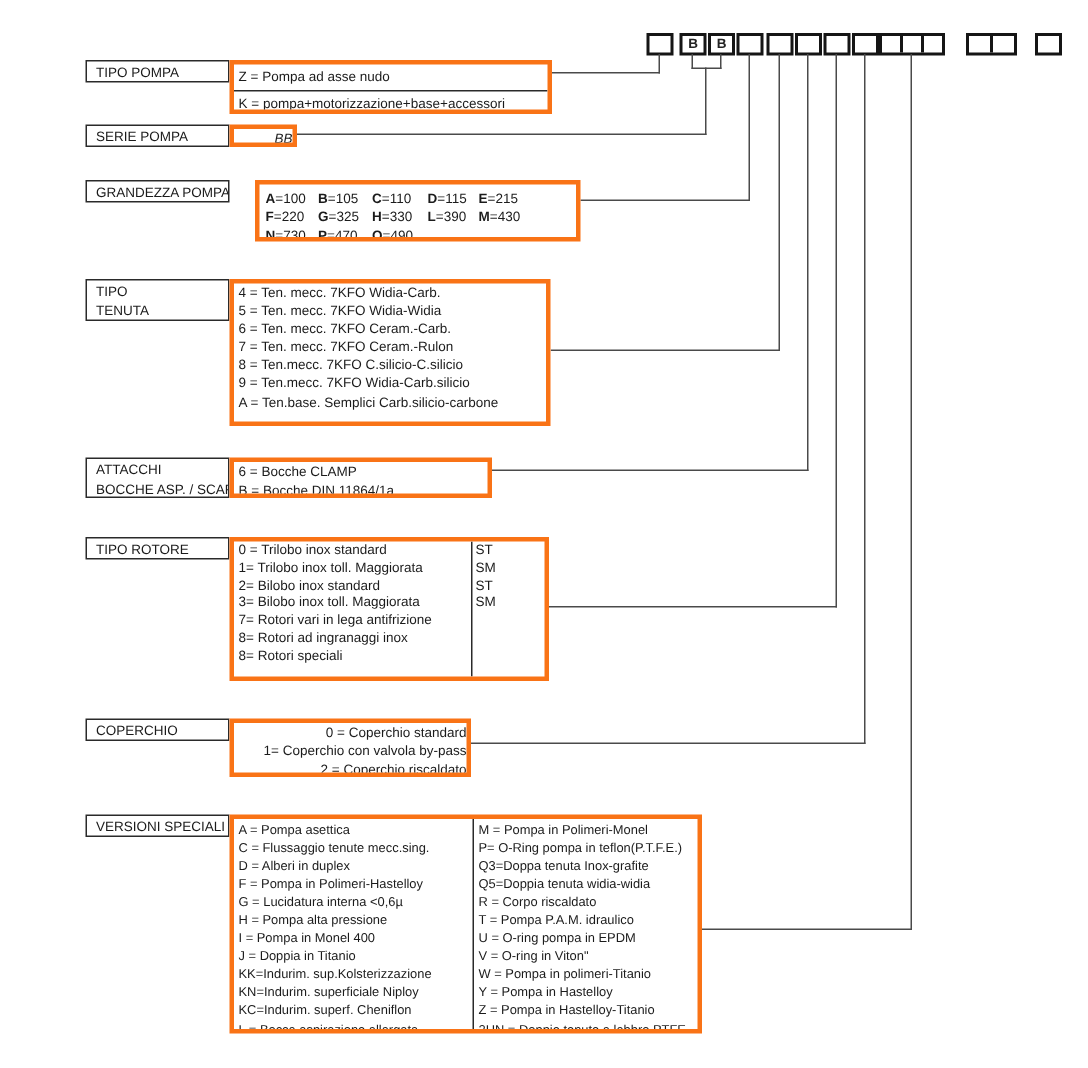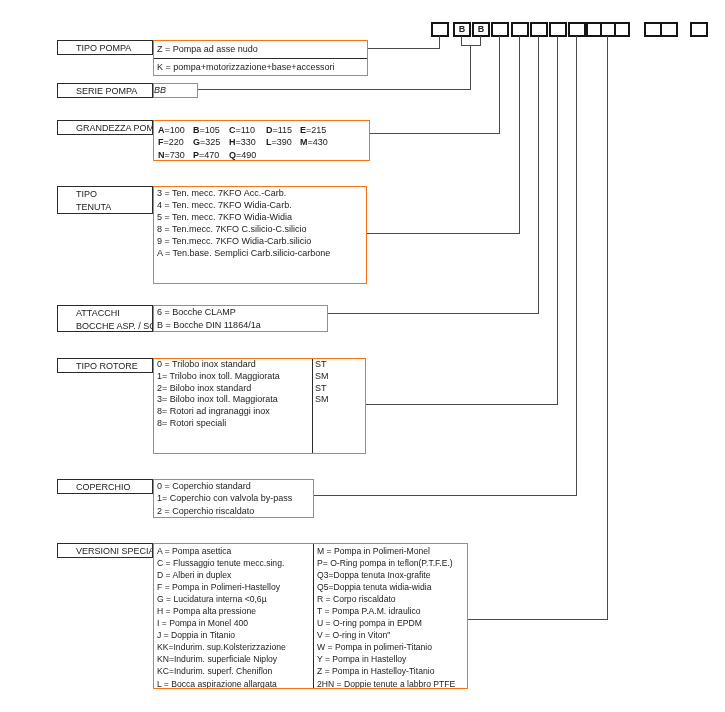--- a/index.html
+++ b/index.html
@@ -20,49 +20,49 @@
   .cgroup .cell{
     flex:1;box-sizing:border-box;font-size:9px;line-height:11px;text-align:center;
   }
   .cgroup .cell + .cell{border-left:2px solid #151515;}
   
   .ln{position:absolute;background:#4a4a4a;}
   
   .lblbox{
     position:absolute;left:57px;width:96px;box-sizing:border-box;
     border:1px solid #2a2a2a;background:#fff;font-size:9px;line-height:12.5px;
-    padding:1px 0 0 18px;white-space:nowrap;overflow:hidden;
+    padding:1px 0 0 6px;white-space:nowrap;overflow:hidden;
   }
   .optbox{
     position:absolute;left:153px;box-sizing:border-box;
-    border:1px solid #f97316;background:#fff;font-size:9px;overflow:hidden;
+    border:3px solid #f97316;background:#fff;font-size:9px;overflow:hidden;
   }
   .row{white-space:nowrap;overflow:hidden;padding-left:3px;}
   
   #opt-tipo-pompa .row{line-height:17px;height:17px;}
   #opt-tipo-pompa .row:first-child{border-bottom:1px solid #2a2a2a;}
   
-  #opt-serie-pompa{text-align:left;font-size:9px;line-height:13px;font-style:italic;}
+  #opt-serie-pompa{text-align:right;font-size:9px;line-height:13px;font-style:italic;}
   
   #opt-grandezza{display:grid;grid-template-columns:35px 36px 37px 34px auto;
-    padding:3px 0 0 4px;grid-auto-rows:12.4px;font-size:9px;}
+    padding:3px 0 0 4px;grid-auto-rows:12.4px;font-size:9px;margin-left:17px;}
   .gcell{white-space:nowrap;line-height:12px;}
   .gcell b{font-weight:bold;}
   
   #opt-tenuta .row{line-height:12.1px;height:12.1px;}
   
   #opt-attacchi .row{line-height:12.6px;height:12.6px;}
   
   #opt-rotore{position:absolute;}
   #opt-rotore .row{display:flex;line-height:11.8px;height:11.8px;padding-left:0;}
   #opt-rotore .rtext{width:158px;padding-left:3px;white-space:nowrap;overflow:hidden;}
   #opt-rotore .rtag{flex:1;white-space:nowrap;}
   .vdivider{position:absolute;top:0;bottom:0;width:1px;background:#2a2a2a;}
   
-  #opt-coperchio .row{line-height:12.4px;height:12.4px;}
+  #opt-coperchio .row{line-height:12.4px;height:12.4px;text-align:right;}
   
   #opt-versioni .col{position:absolute;top:1px;bottom:1px;}
   #opt-versioni .row{line-height:12.05px;height:12.05px;font-size:8.6px;}
 </style>
 </head>
 <body>
 
 <div id="canvas">
 
   <div class="cbox" style="left:431px"></div>
@@ -139,23 +139,24 @@
       <div class="gcell"><b>P</b><span>=470</span></div>
       <div class="gcell"><b>Q</b><span>=490</span></div>
     </div>
 
   <div class="lblbox" style="top:186px;height:28px">
     <div>TIPO</div>
     <div>TENUTA</div>
   </div>
   <div class="optbox" id="opt-tenuta" style="top:186px;width:214px;height:98px">
 
-  <div class="row">3 = Ten. mecc. 7KFO Acc.-Carb.</div>
       <div class="row">4 = Ten. mecc. 7KFO Widia-Carb.</div>
       <div class="row">5 = Ten. mecc. 7KFO Widia-Widia</div>
+      <div class="row">6 = Ten. mecc. 7KFO Ceram.-Carb.</div>
+      <div class="row">7 = Ten. mecc. 7KFO Ceram.-Rulon</div>
       <div class="row">8 = Ten.mecc. 7KFO C.silicio-C.silicio</div>
       <div class="row">9 = Ten.mecc. 7KFO Widia-Carb.silicio</div>
       <div class="row">A = Ten.base. Semplici Carb.silicio-carbone</div>
     </div>
 
   <div class="lblbox" style="top:305px;height:27px">
     <div>ATTACCHI</div>
     <div>BOCCHE ASP. / SCAR.</div>
   </div>
   <div class="optbox" id="opt-attacchi" style="top:305px;width:175px;height:27px">
@@ -177,20 +178,24 @@
         <span class="rtext">1= Trilobo inox toll. Maggiorata</span>
         <span class="rtag">SM</span>
       </div>
         <div class="row">
         <span class="rtext">2= Bilobo inox standard</span>
         <span class="rtag">ST</span>
       </div>
         <div class="row">
         <span class="rtext">3= Bilobo inox toll. Maggiorata</span>
         <span class="rtag">SM</span>
+      </div>
+        <div class="row">
+        <span class="rtext">7= Rotori vari in lega antifrizione</span>
+        <span class="rtag"></span>
       </div>
         <div class="row">
         <span class="rtext">8= Rotori ad ingranaggi inox</span>
         <span class="rtag"></span>
       </div>
         <div class="row">
         <span class="rtext">8= Rotori speciali</span>
         <span class="rtag"></span>
       </div>
       </div>

